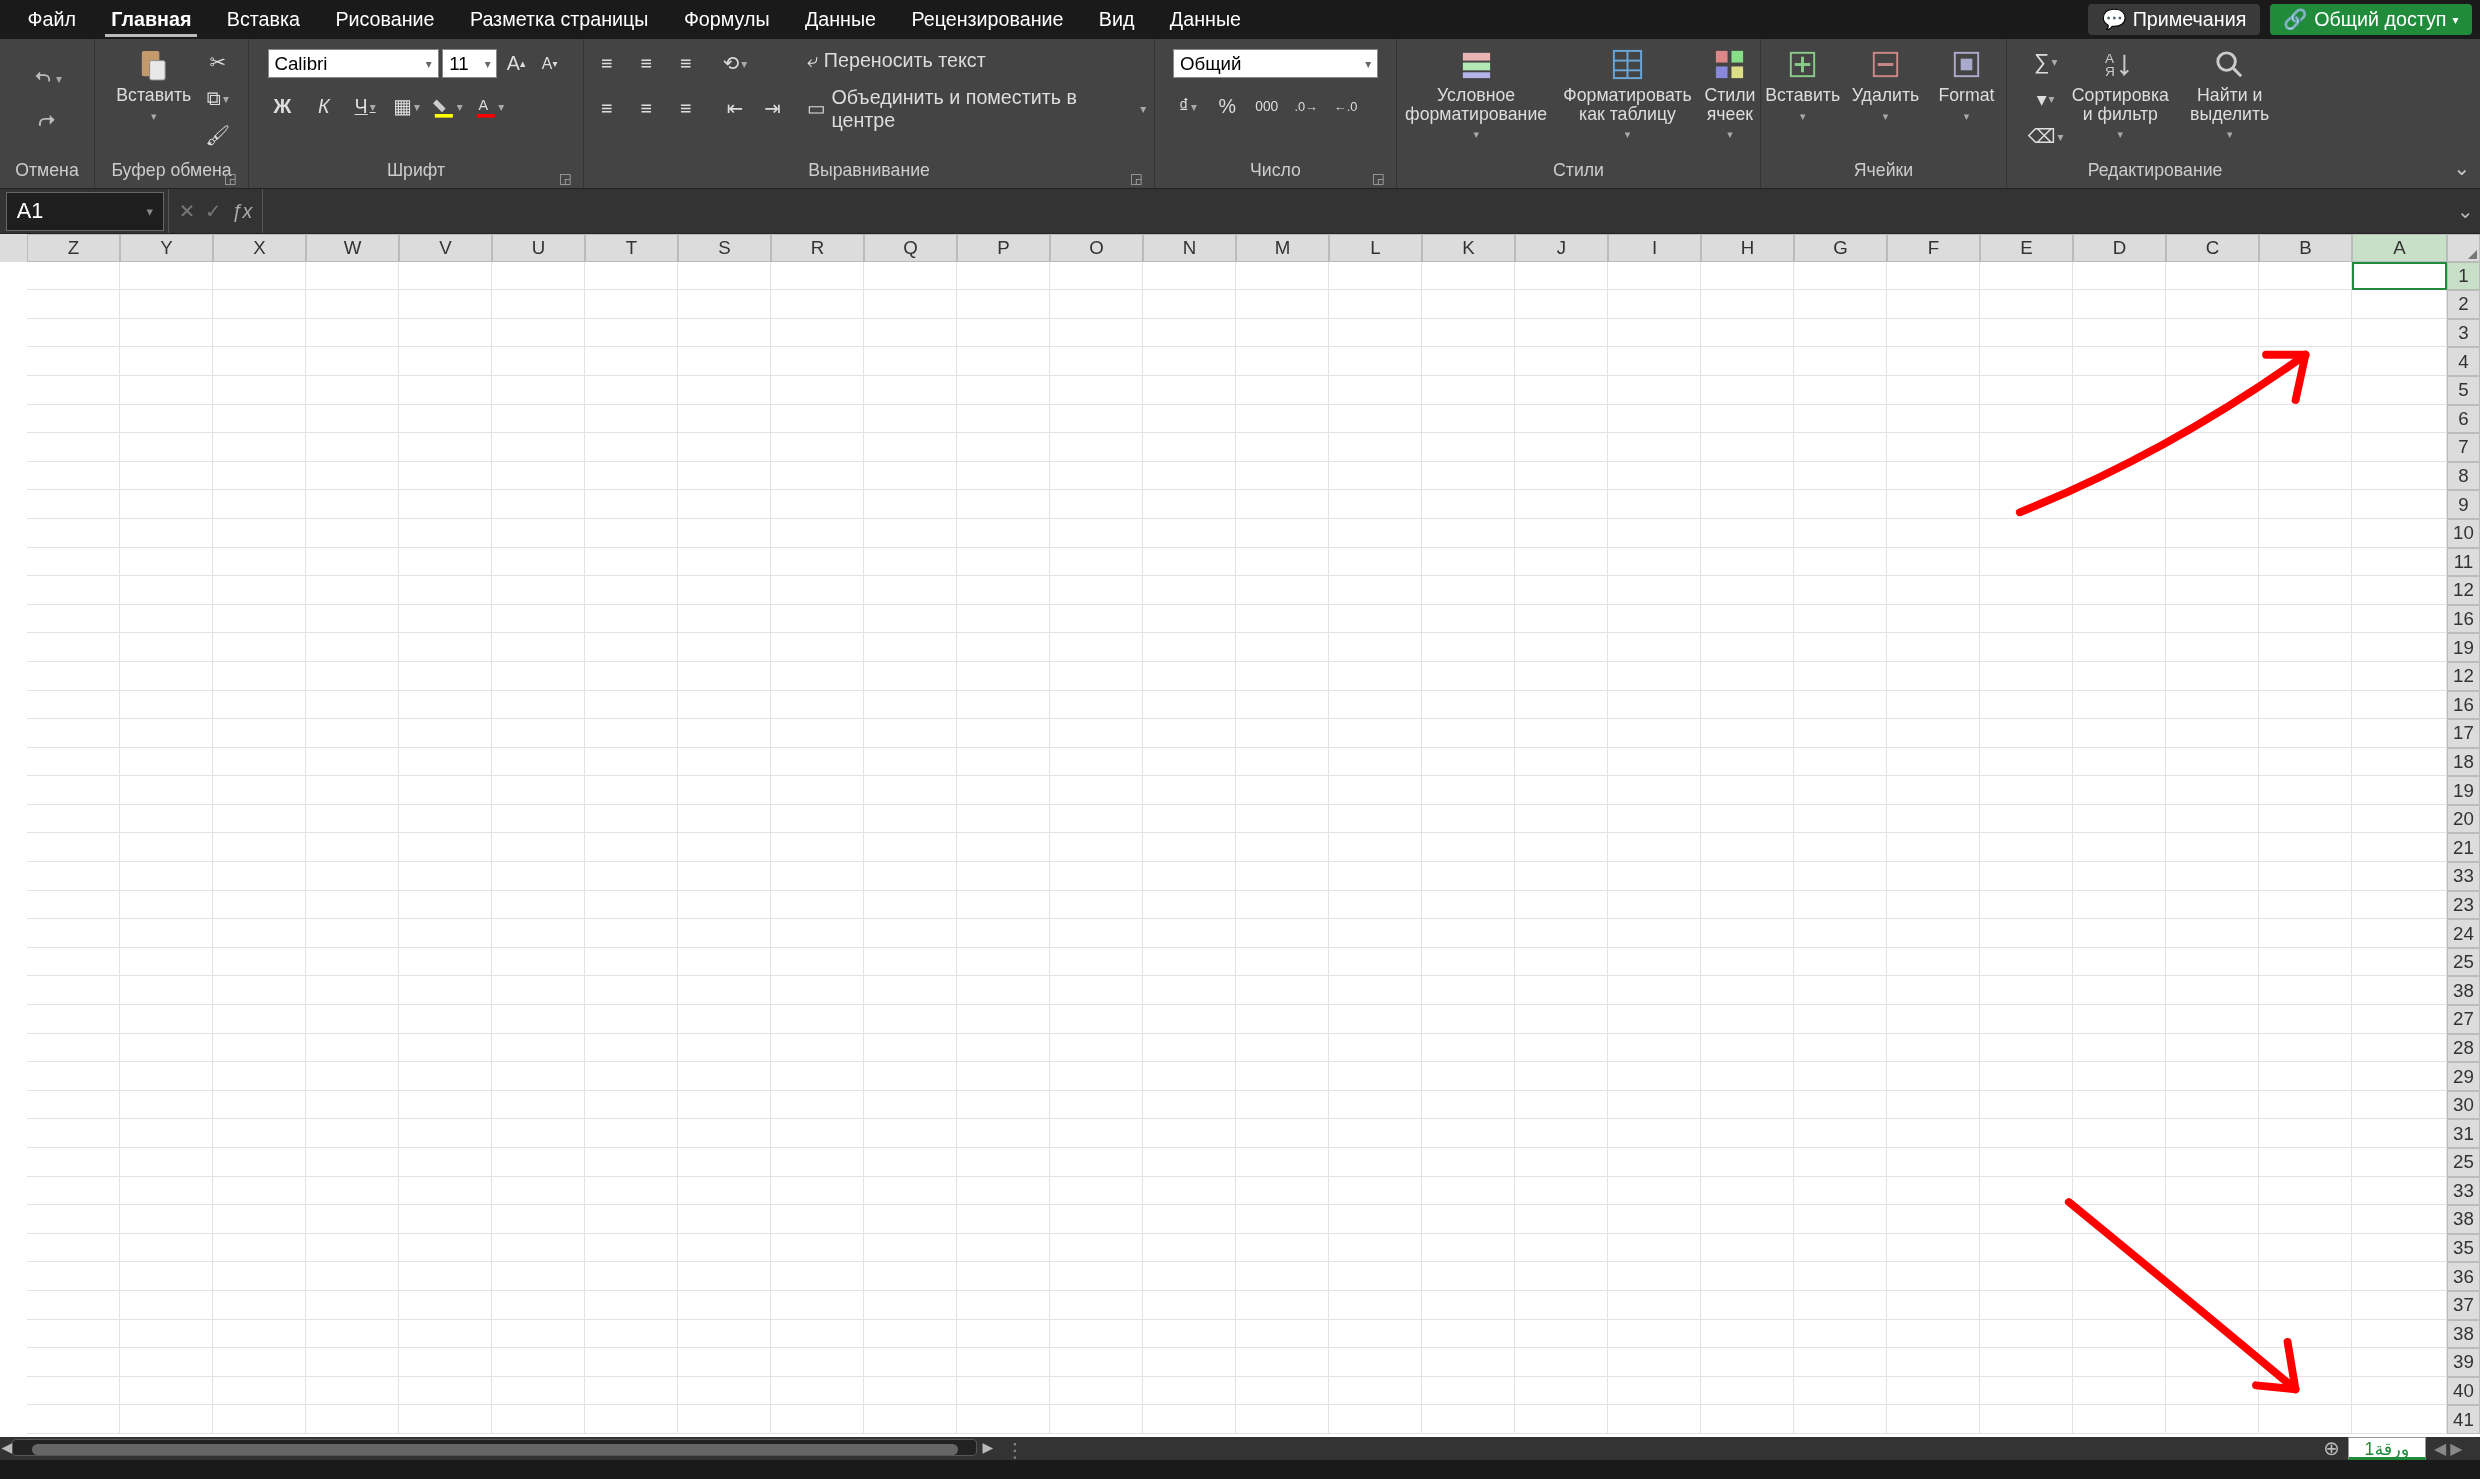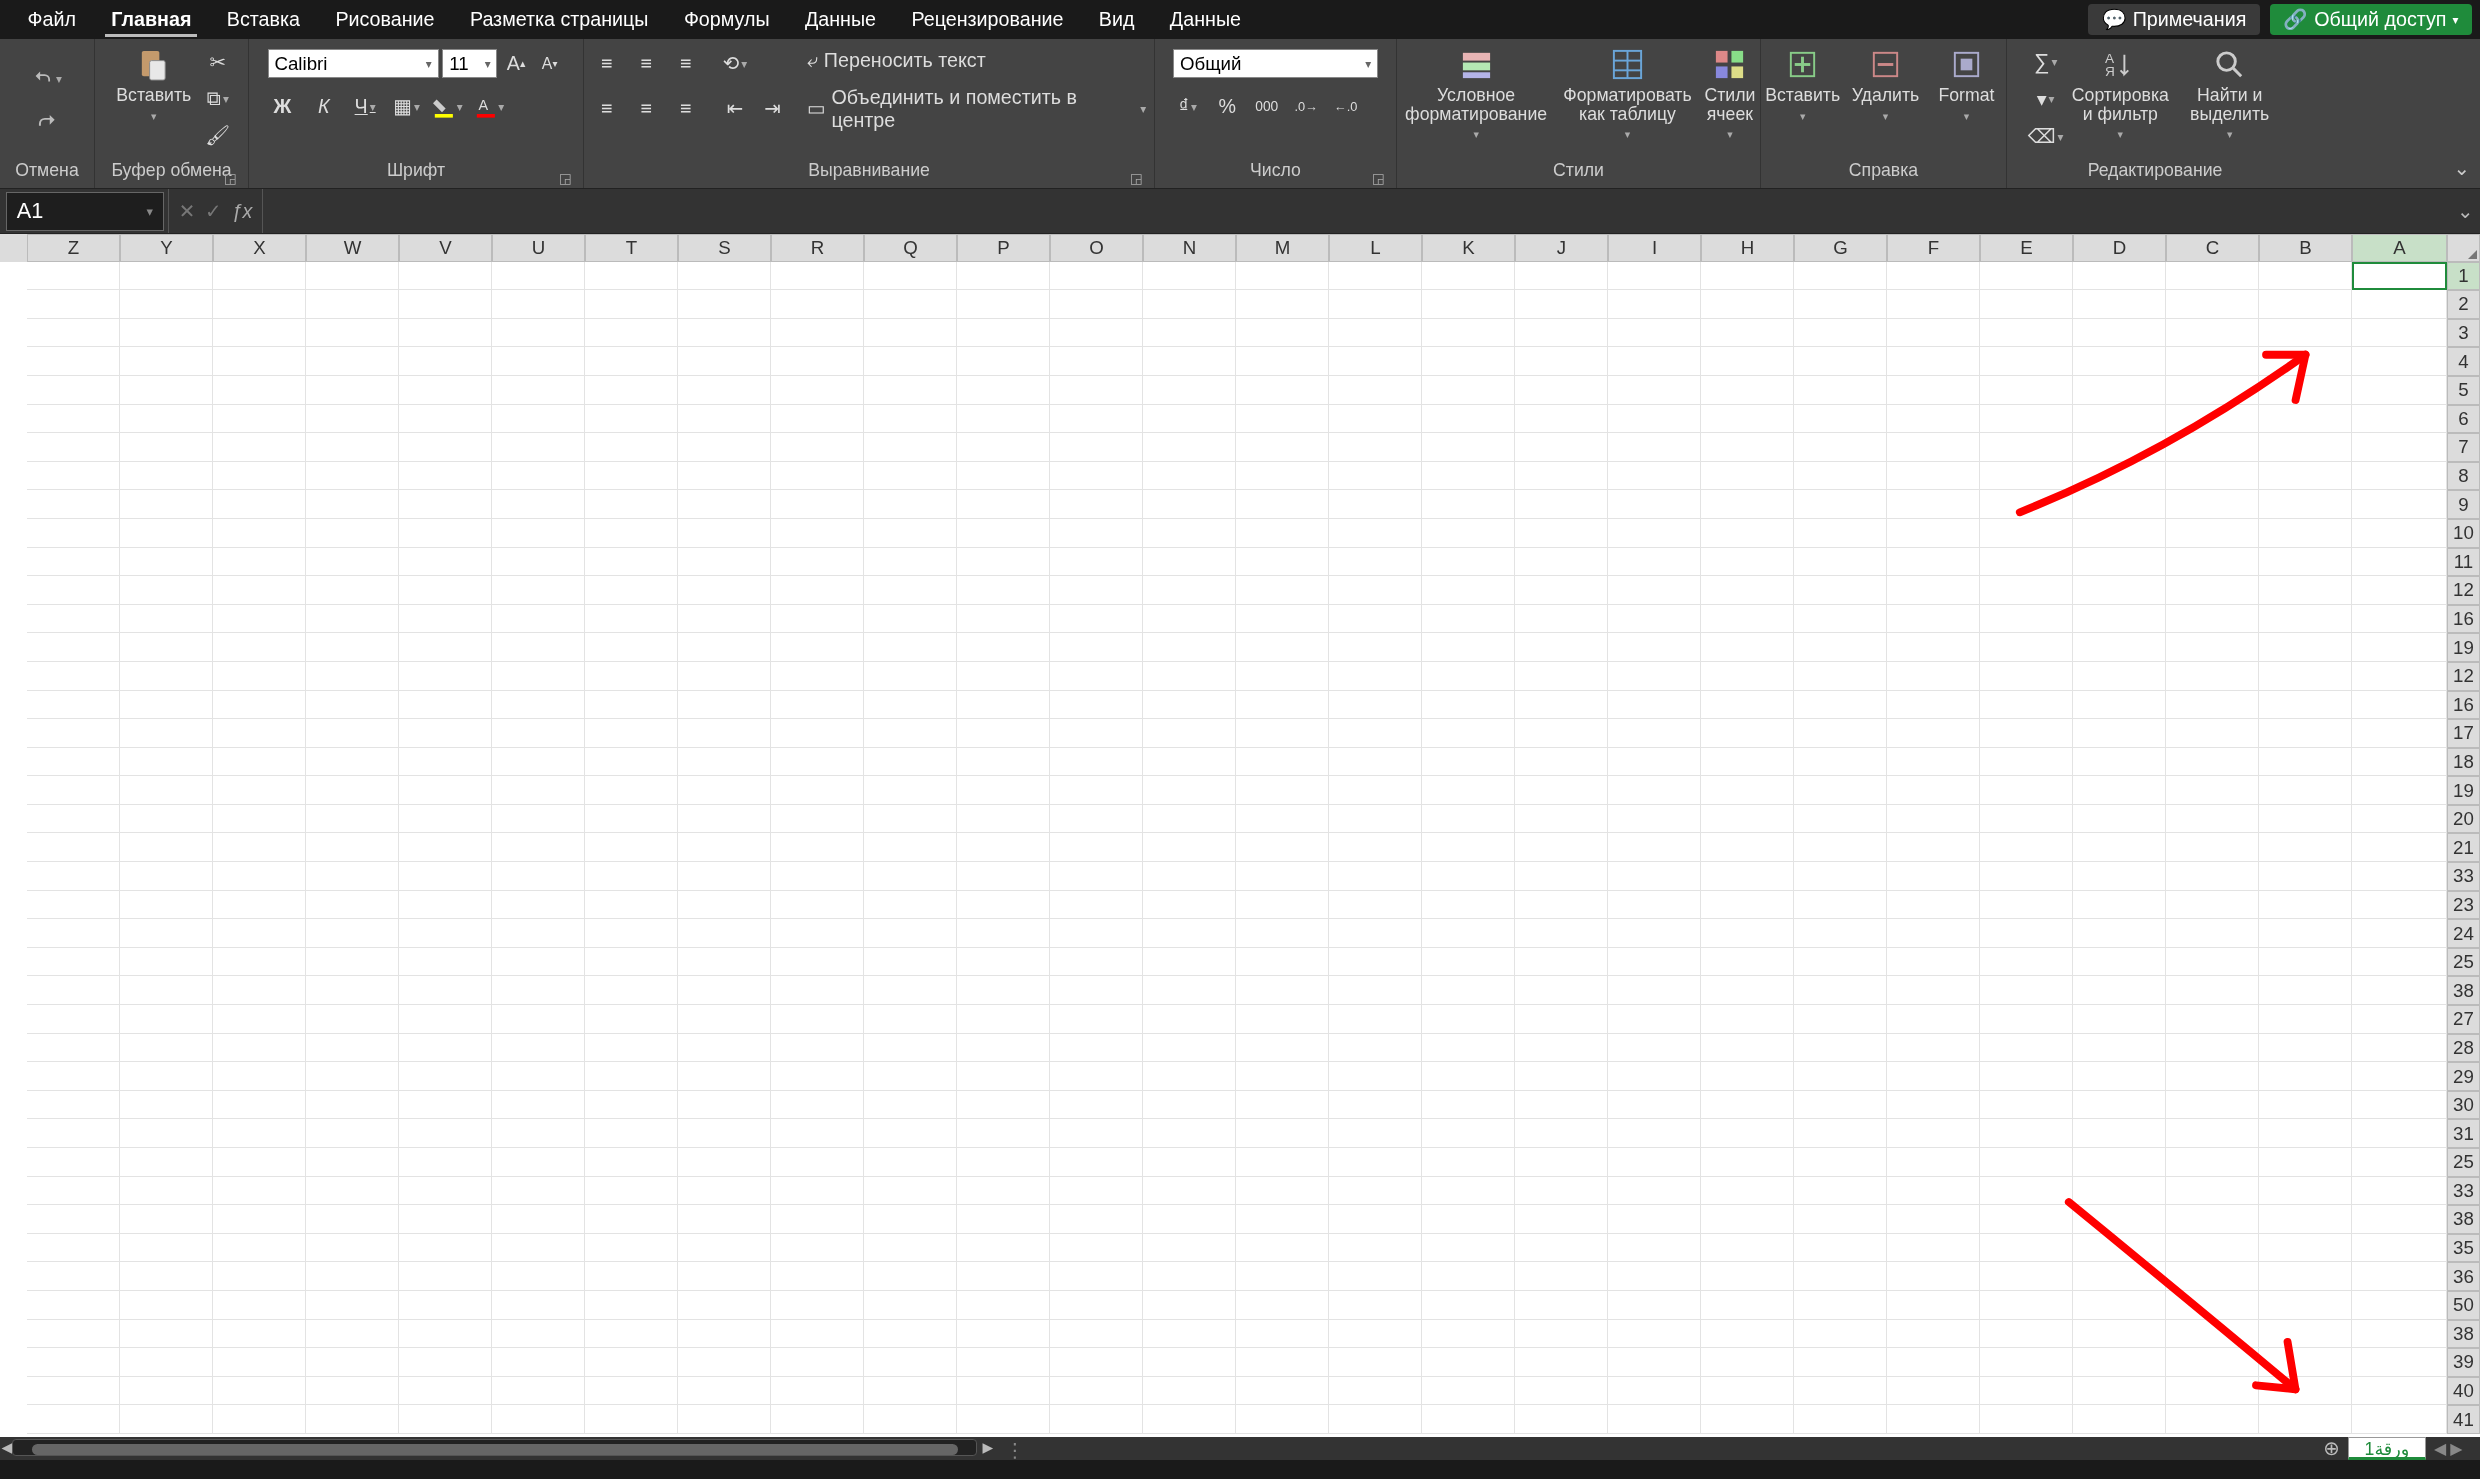--- a/index.html
+++ b/index.html
@@ -347,21 +347,21 @@
         <div class="icon">
             <svg class="ic-lg" viewBox="0 0 36 36">
               <rect x="6" y="6" width="24" height="24" fill="none" stroke="#aac" stroke-width="2"></rect>
               <path d="M12 12h12v12h-12z" fill="#aac"></path>
             </svg>
           </div>
         <span>Format</span>
           <span style="font-size:10.8px;color:#aaa">▾</span>
       </div>
     </div>
-    <div class="group-label">Справка</div>
+    <div class="group-label">Ячейки</div>
   </div>
 
   <div class="group" style="width:296px;border-right:none">
     <div class="group-body" style="gap:5.9px">
       <div class="col" style="gap:7.9px;padding-top:3.9px">
         <div class="smallbtn dd-arrow">
             <span style="font-size:21.7px">∑</span>
           </div>
         <div class="smallbtn dd-arrow">
             <span>▾</span>
@@ -472,21 +472,21 @@
       <div class="rh">27</div>
       <div class="rh">28</div>
       <div class="rh">29</div>
       <div class="rh">30</div>
       <div class="rh">31</div>
       <div class="rh">25</div>
       <div class="rh">33</div>
       <div class="rh">38</div>
       <div class="rh">35</div>
       <div class="rh">36</div>
-      <div class="rh">50</div>
+      <div class="rh">37</div>
       <div class="rh">38</div>
       <div class="rh">39</div>
       <div class="rh">40</div>
       <div class="rh">41</div>
     </div>
   <div class="cells" id="cells">
       <div class="cell-row">
         <div class="cell" style="width: 95px;"></div>
         <div class="cell" style="width: 93px;"></div>
         <div class="cell" style="width: 93px;"></div>

